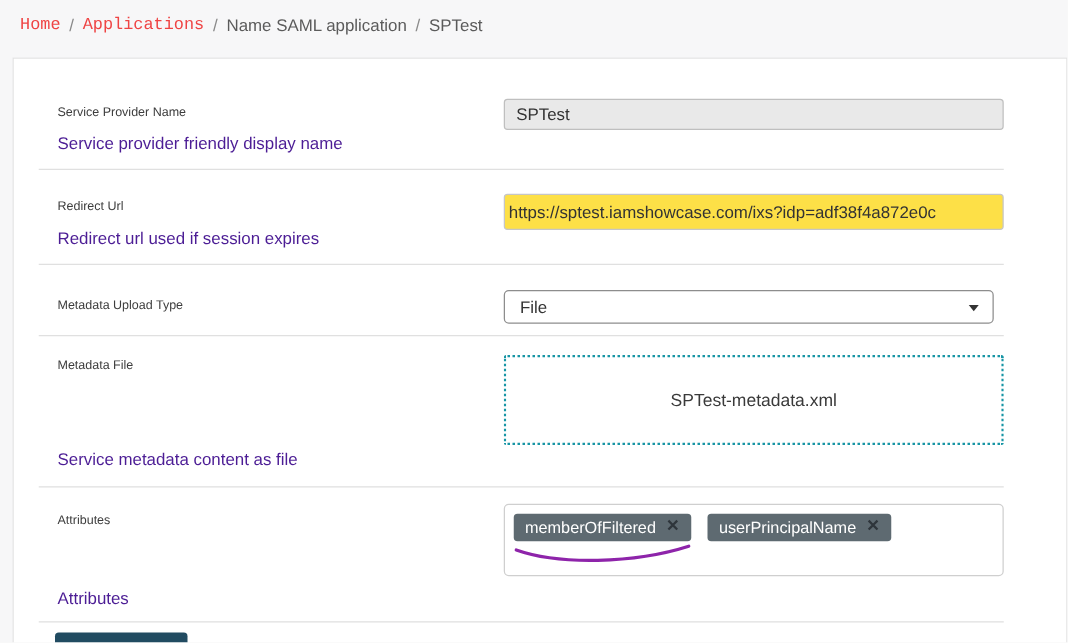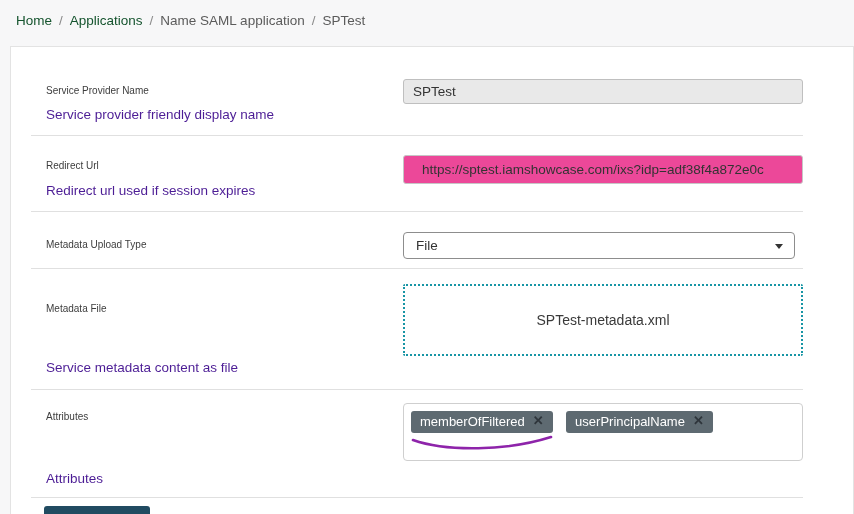--- a/index.html
+++ b/index.html
@@ -20,23 +20,24 @@
     top: 13px;
     left: 16px;
     display: flex;
     align-items: center;
     gap: 7px;
     font-size: 13.5px;
     color: #5b5b5b;
     white-space: nowrap;
   }
   .breadcrumb a.crumb-link {
-    color: #14532d;
+    color: #ef4444;
     text-decoration: none;
     cursor: pointer;
+    font-family: Liberation Mono, monospace;
   }
   .breadcrumb .sep { color: #8a8a8a; }
   .breadcrumb .crumb-plain { color: #5b5b5b; }
 
   
   .card {
     position: absolute;
     left: 10px;
     top: 46px;
     width: 844px;
@@ -80,23 +81,23 @@
   .input-filled {
     top: 32px;
     height: 25px;
     background: #e9e9e9;
     border: 1px solid #bfbfbf;
     padding: 2px 9px;
   }
   .input-url {
     top: 108px;
     height: 29px;
-    background: #ec4899;
+    background: #fde047;
     border: 1px solid #c6c6c6;
-    padding: 4px 18px;
+    padding: 4px 3px;
   }
 
   
   .select-box {
     position: absolute;
     left: 392px;
     top: 185px;
     width: 392px;
     height: 27px;
     background: #ffffff;
@@ -186,21 +187,21 @@
     background: #214b61;
     border: none;
     border-radius: 3px;
     cursor: pointer;
   }
 
   
   .y-l1 { top: 38px; }  .y-h1 { top: 60px; }  .y-d1 { top: 88px; }
   .y-l2 { top: 113px; } .y-h2 { top: 136px; } .y-d2 { top: 164px; }
   .y-l3 { top: 192px; } .y-d3 { top: 221px; }
-  .y-l4 { top: 256px; } .y-h4 { top: 313px; } .y-d4 { top: 342px; }
+  .y-l4 { top: 240px; } .y-h4 { top: 313px; } .y-d4 { top: 342px; }
   .y-l5 { top: 364px; } .y-h5 { top: 424px; } .y-d5 { top: 450px; }
 </style>
 </head>
 <body>
 
 <div class="viewport">
 
   <nav class="breadcrumb">
     <a class="crumb-link">Home</a>
     <span class="sep">/</span>

